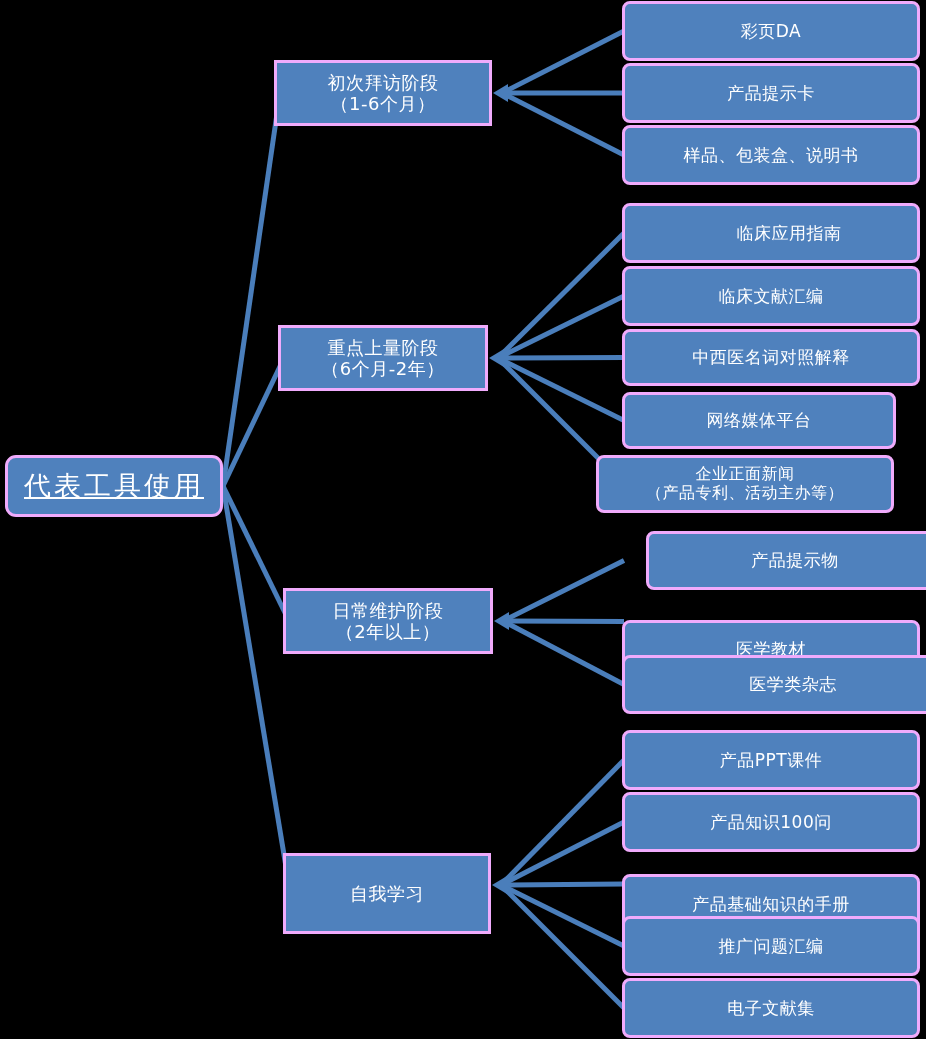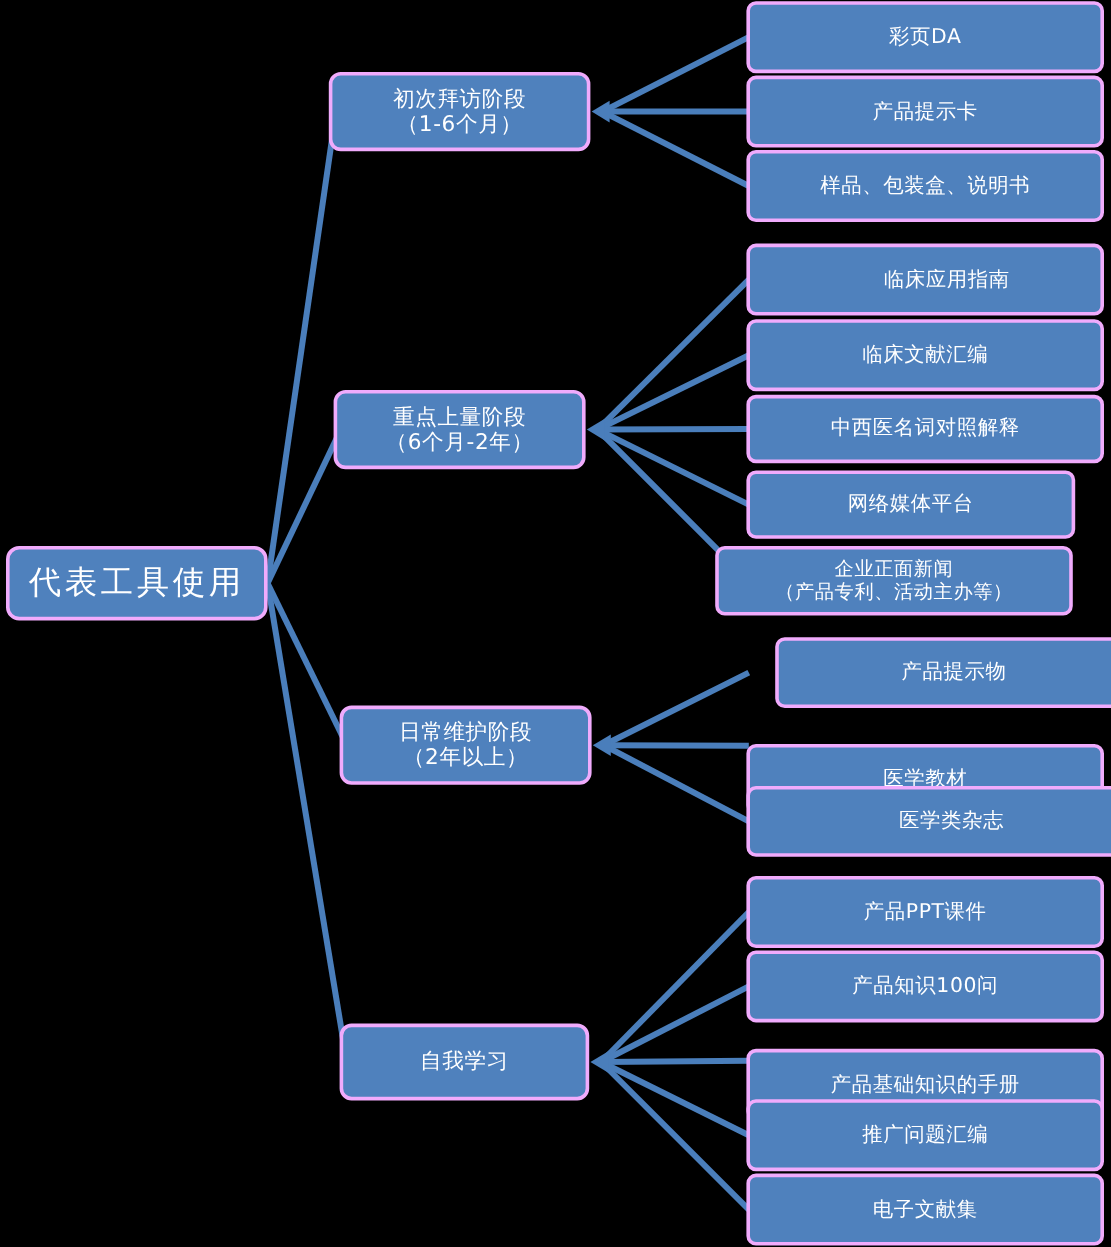--- a/index.html
+++ b/index.html
@@ -35,24 +35,25 @@
     text-align: center;
     line-height: 1.18;
     letter-spacing: 0.5px;
     white-space: pre-line;
     z-index: 5;
   }
   .node.root {
     font-size: 27px;
     border-radius: 11px;
     letter-spacing: 3px;
+    text-decoration: underline;
   }
   .node.stage {
     font-size: 18px;
-    border-radius: 10px;
+    border-radius: 0;
   }
   .node.leaf {
     font-size: 17px;
     border-radius: 8px;
   }
   .node.leaf.two-line {
     font-size: 16px;
   }
 </style>
 </head>
@@ -98,20 +99,20 @@
       <div class="node leaf" style="left: 622px; top: 266px; width: 298px; height: 60px;">临床文献汇编</div>
       <div class="node leaf" style="left: 622px; top: 329px; width: 298px; height: 57px;">中西医名词对照解释</div>
       <div class="node leaf" style="left: 622px; top: 392px; width: 274px; height: 57px;">网络媒体平台</div>
       <div class="node leaf two-line" style="left: 596px; top: 455px; width: 298px; height: 58px;">企业正面新闻
 （产品专利、活动主办等）</div>
       <div class="node stage two-line" style="left: 283px; top: 588px; width: 210px; height: 66px;">日常维护阶段
 （2年以上）</div>
       <div class="node leaf" style="left: 622px; top: 531px; width: 298px; height: 59px; margin-left: 24px;">产品提示物</div>
       <div class="node leaf" style="left: 622px; top: 592px; width: 298px; height: 59px; margin-top: 28px;">医学教材</div>
       <div class="node leaf" style="left: 622px; top: 655px; width: 342px; height: 59px;">医学类杂志</div>
-      <div class="node stage" style="left: 283px; top: 853px; width: 208px; height: 64px; text-align: center;">自我学习</div>
+      <div class="node stage" style="left: 283px; top: 853px; width: 208px; height: 81px; text-align: center;">自我学习</div>
       <div class="node leaf" style="left: 622px; top: 730px; width: 298px; height: 60px;">产品PPT课件</div>
       <div class="node leaf" style="left: 622px; top: 792px; width: 298px; height: 60px;">产品知识100问</div>
       <div class="node leaf" style="left: 622px; top: 874px; width: 298px; height: 60px;">产品基础知识的手册</div>
       <div class="node leaf" style="left: 622px; top: 916px; width: 298px; height: 60px;">推广问题汇编</div>
       <div class="node leaf" style="left: 622px; top: 978px; width: 298px; height: 60px;">电子文献集</div>
     </div>
 </div>
 
 </body></html>

